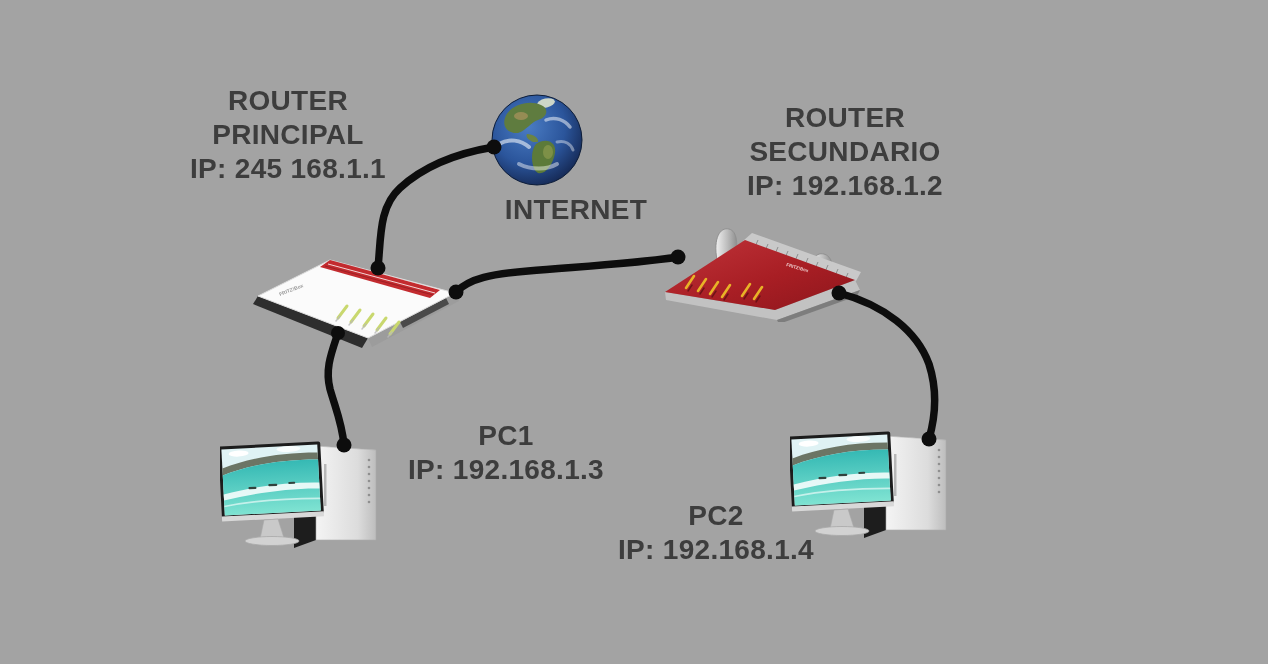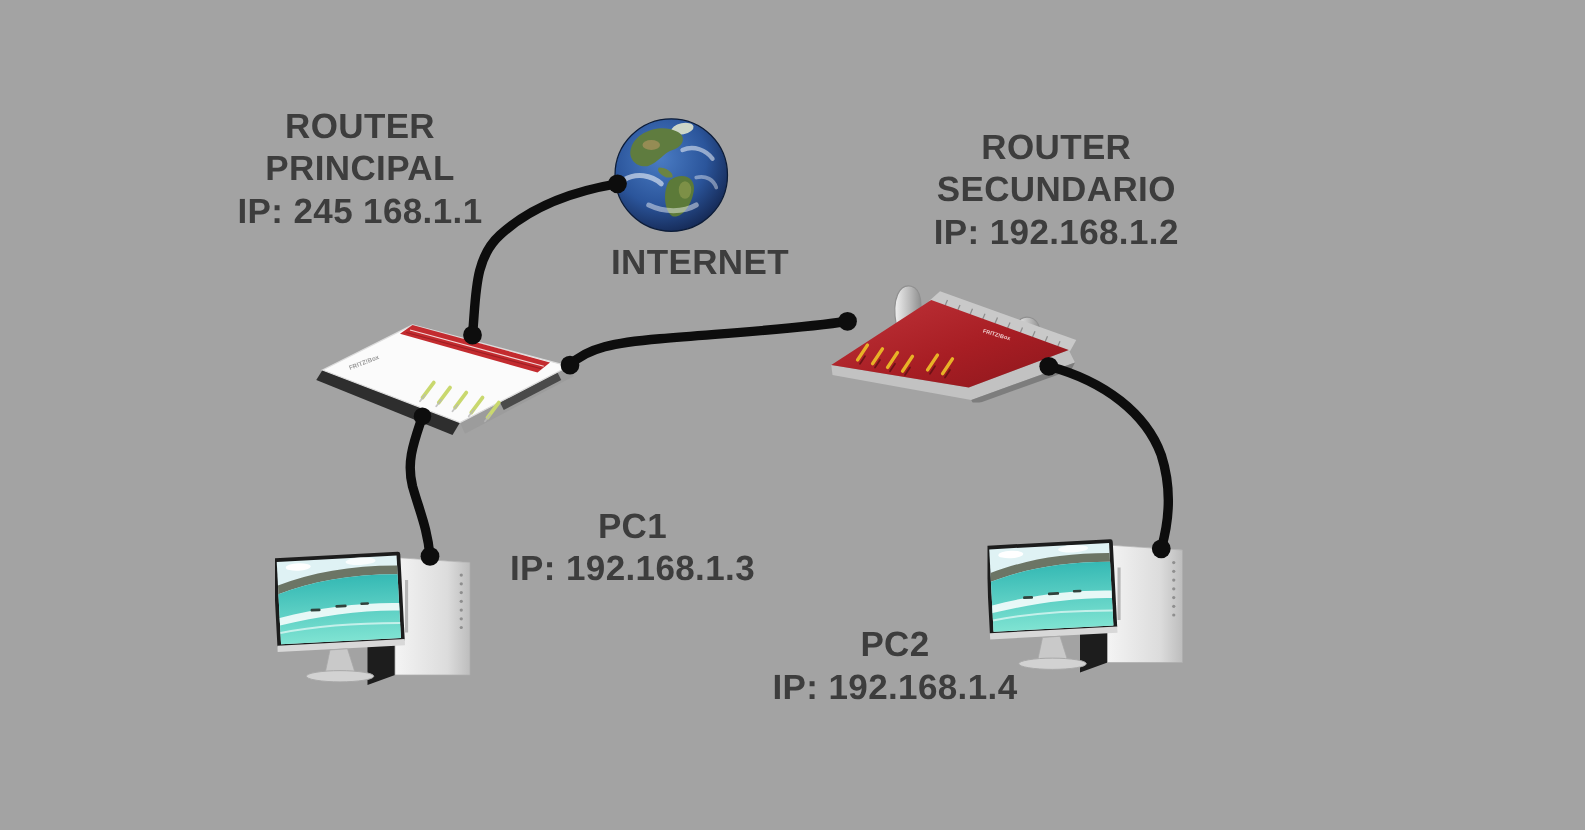--- a/index.html
+++ b/index.html
@@ -21,29 +21,29 @@
 <body>
 
 <div id="canvas">
 
   <div class="label" style="left:118px;top:84px;width:340px;">
     <div>ROUTER</div>
     <div>PRINCIPAL</div>
     <div>IP: 245 168.1.1</div>
   </div>
 
-  <div class="label" style="left:460px;top:193px;width:200px;">INTERNET</div>
+  <div class="label" style="left:476px;top:193px;width:200px;">INTERNET</div>
 
   <div class="label" style="left:675px;top:101px;width:340px;">
     <div>ROUTER</div>
     <div>SECUNDARIO</div>
     <div>IP: 192.168.1.2</div>
   </div>
 
-  <div class="label" style="left:366px;top:404px;width:280px;">
+  <div class="label" style="left:366px;top:419px;width:280px;">
     <div>PC1</div>
     <div>IP: 192.168.1.3</div>
   </div>
 
   <div class="label" style="left:576px;top:499px;width:280px;text-align:center;">
     <div>PC2</div>
     <div>IP: 192.168.1.4</div>
   </div>
 
   <div class="device" style="left:491px;top:94px;">

